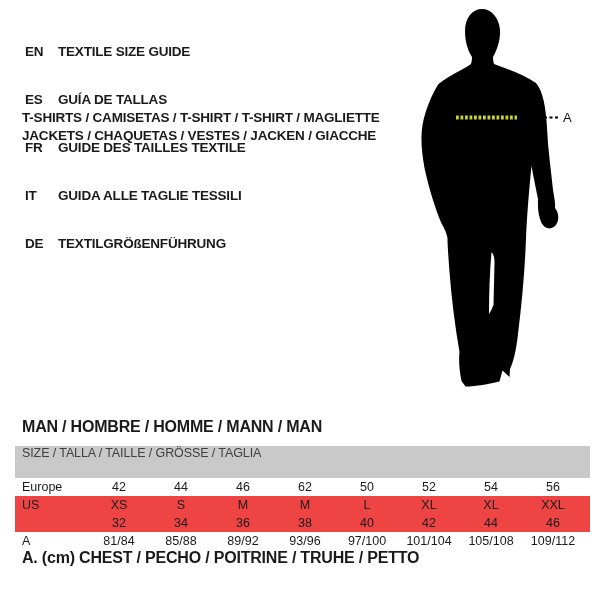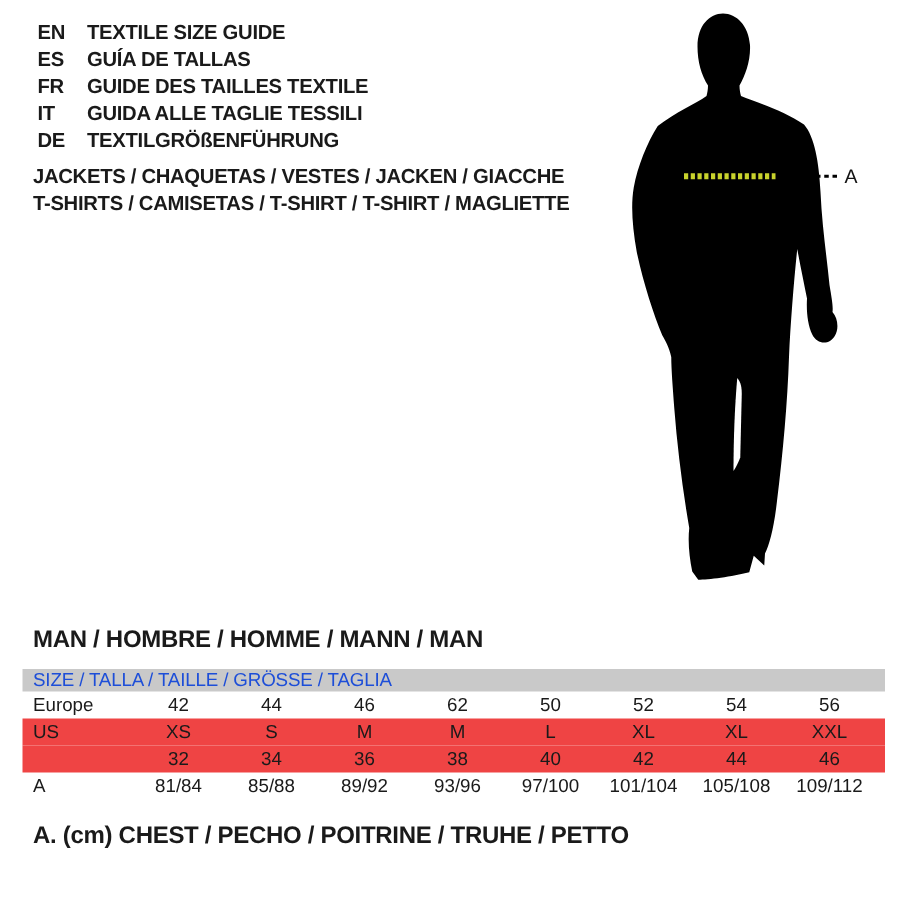--- a/index.html
+++ b/index.html
@@ -2,32 +2,32 @@
 <html><head>
 <meta charset="utf-8">
 <style>
   html,body{margin:0;padding:0;background:#fff;}
   .canvas{
     position:relative;width:600px;height:600px;background:#ffffff;
     font-family:"Liberation Sans",sans-serif;color:#1a1a1a;overflow:hidden;
   }
   
   .lang-list{position:absolute;left:25px;top:13px;font-weight:bold;font-size:13.5px;letter-spacing:-0.2px;}
-  .lang-row{height:18px;line-height:18px;white-space:nowrap;}
+  .lang-row{height:18px;line-height:18px;white-space:nowrap;margin-top:30px;}
   .lang-code{display:inline-block;width:33px;}
   
   .products{position:absolute;left:22px;top:109px;font-weight:bold;font-size:13.5px;line-height:17.5px;letter-spacing:-0.2px;white-space:nowrap;}
   
   .fig{position:absolute;left:405px;top:0;}
   .fig text{font-family:"Liberation Sans",sans-serif;font-size:13px;}
   
   .section-title{position:absolute;left:22px;top:418px;font-weight:bold;font-size:16px;letter-spacing:-0.2px;white-space:nowrap;}
   
   .sizetable{position:absolute;left:15px;top:446px;width:575px;font-size:12.5px;}
-  .t-header{height:15px;line-height:15px;background:#c9c9c9;padding-left:7px;color:#1d4ed8;letter-spacing:-0.1px;}
+  .t-header{height:32px;line-height:15px;background:#c9c9c9;padding-left:7px;color:#404040;letter-spacing:-0.1px;}
   .t-row{display:flex;height:18px;line-height:18px;}
   .t-row.shaded{background:#ef4444;align-items:center;}
   .t-label{width:73px;padding-left:7px;box-sizing:border-box;}
   .t-cell{width:62px;text-align:center;}
   
   .footnote{position:absolute;left:22px;top:549px;font-weight:bold;font-size:16px;letter-spacing:-0.2px;white-space:nowrap;}
 </style>
 </head>
 <body>
 
@@ -45,22 +45,22 @@
     </div>
     <div class="lang-row">
       <span class="lang-code">IT</span><span>GUIDA ALLE TAGLIE TESSILI</span>
     </div>
     <div class="lang-row">
       <span class="lang-code">DE</span><span>TEXTILGRÖßENFÜHRUNG</span>
     </div>
   </div>
 
   <div class="products">
+    <div>T-SHIRTS / CAMISETAS / T-SHIRT / T-SHIRT / MAGLIETTE</div>
     <div>JACKETS / CHAQUETAS / VESTES / JACKEN / GIACCHE</div>
-    <div>T-SHIRTS / CAMISETAS / T-SHIRT / T-SHIRT / MAGLIETTE</div>
   </div>
 
   <svg class="fig" width="180" height="400" viewBox="0 0 180 400">
     <path d="M 77 9
              C 86 9 94 17 95 30
              C 95.5 40 92 50 88 57
              C 88 60 88.5 62 89 64
              C 99 68 118 74 131 83
              C 138 91 141 108 142 128
              C 143 150 146 170 148 190

